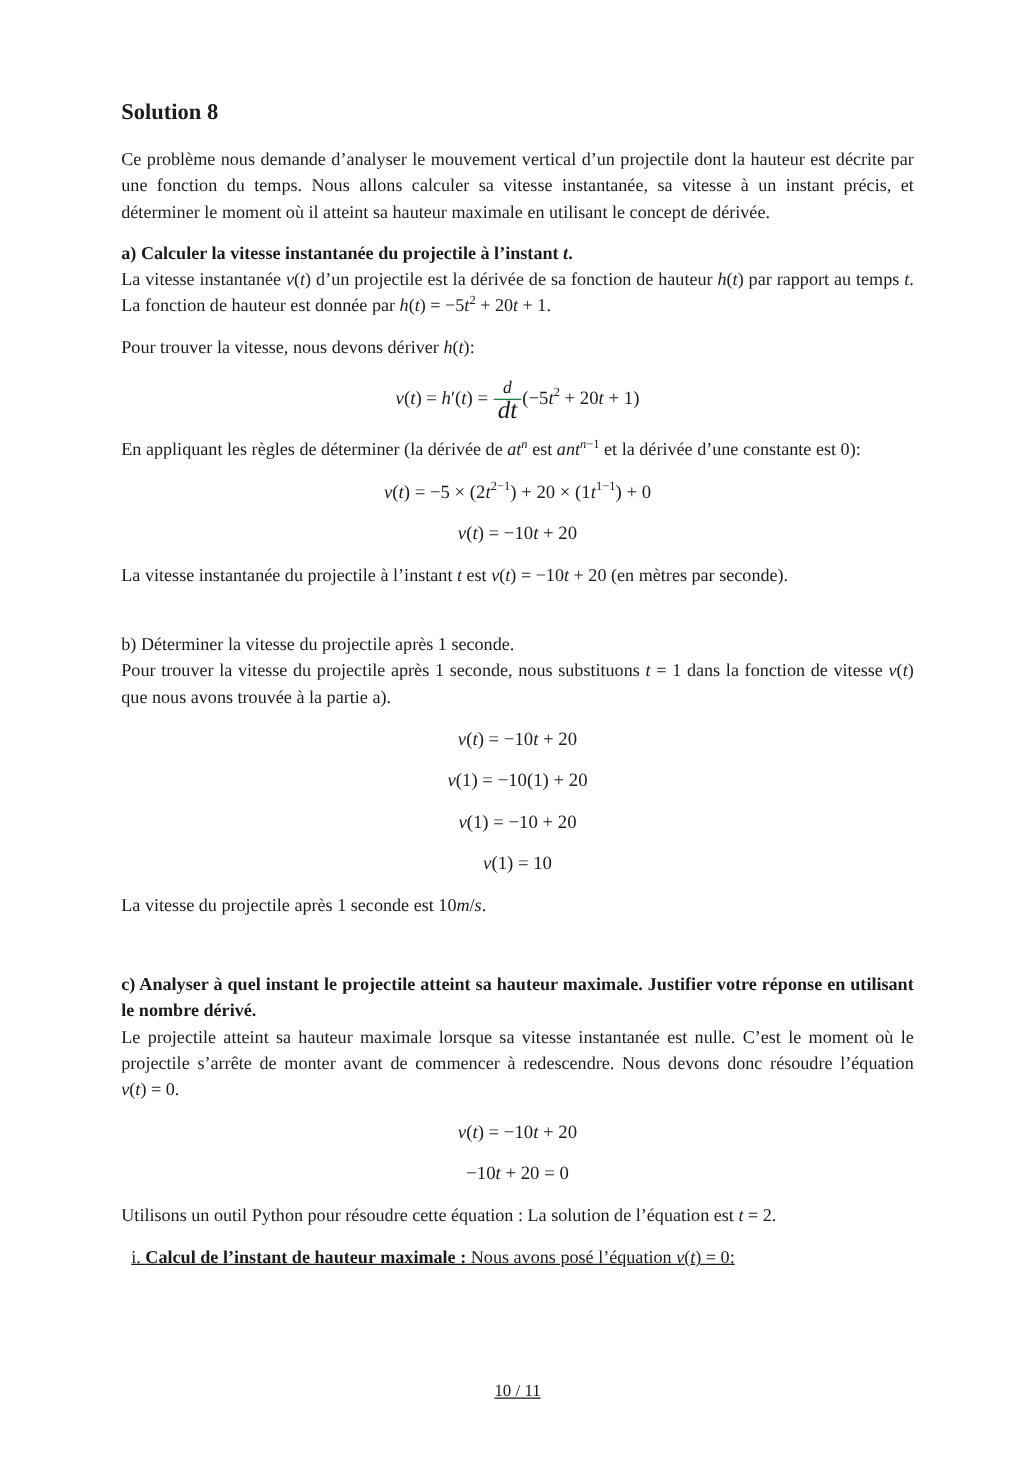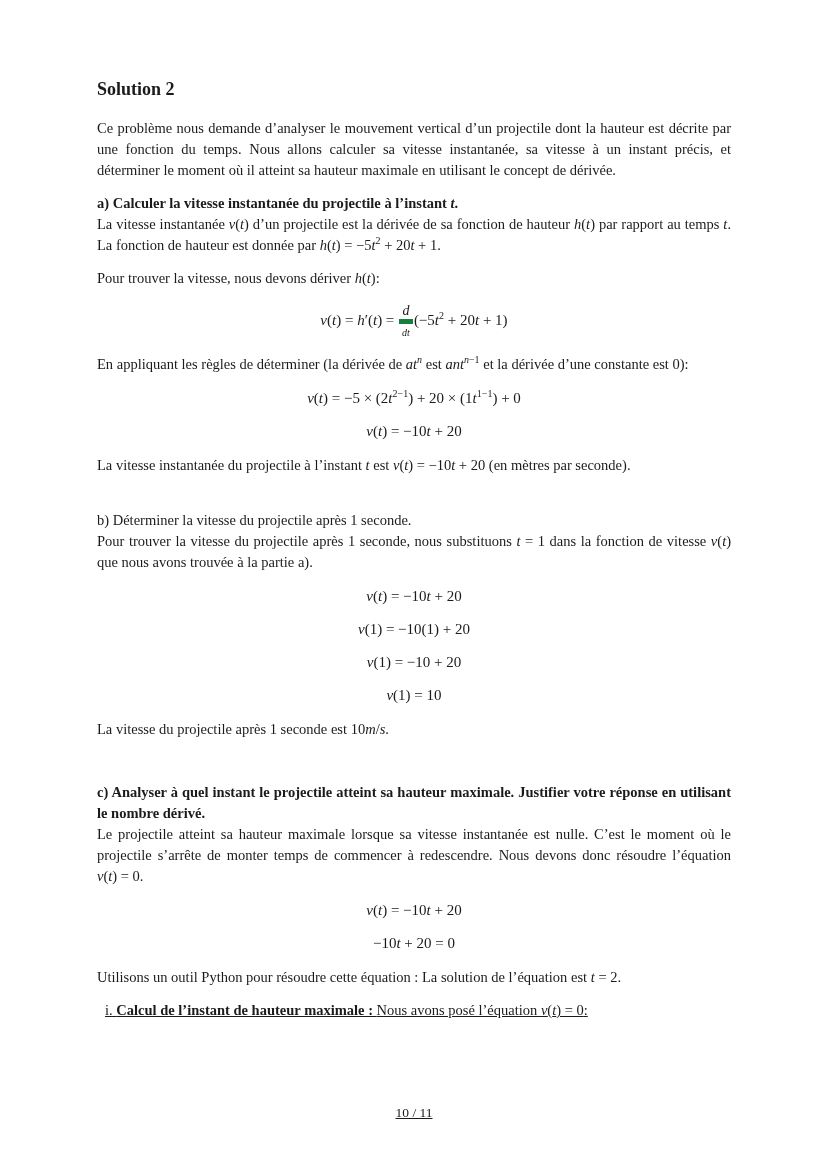--- a/index.html
+++ b/index.html
@@ -42,39 +42,39 @@
     font-size: 15px;
     line-height: 19px;
     margin: 14px 0;
   }
   .m { white-space: nowrap; }
   .mi { font-style: italic; }
   sup { font-size: 10px; line-height: 0; vertical-align: super; }
 
   .frac { display: inline-block; vertical-align: middle; text-align: center; margin: 0 1px; }
   .frac .num { display: block; padding: 0 3px 1px 3px; font-size: 14px; line-height: 15px; }
-  .frac .den { display: block; padding: 1px 3px 0 3px; border-top: 5px solid #15803d; font-size: 10px; line-height: 15px; }
+  .frac .den { display: block; padding: 1px 3px 0 3px; border-top: 1px solid #15803d; font-size: 20px; line-height: 15px; }
 
   .item { margin-top: 34px; padding-left: 8px; text-decoration: underline; }
 
   .footer {
     position: absolute;
     bottom: 50px; left: 0; width: 100%;
     text-align: center;
     font-size: 13.5px;
     text-decoration: underline;
   }
 </style>
 </head>
 <body>
 
 <div class="page">
 
 
-  <h1 class="title">Solution 2</h1>
+  <h1 class="title">Solution 8</h1>
 
   <div class="content">
 
     <p class="body lead"><span>Ce problème nous demande d’analyser le mouvement vertical d’un projectile dont la hauteur est décrite par une fonction du temps. Nous allons calculer sa vitesse instantanée, sa vitesse à un instant précis, et déterminer le moment où il atteint sa hauteur maximale en utilisant le concept de dérivée.</span></p>
 
     <section class="sec-a">
       <p class="sec-heading"><span style="font-weight: bold;">a) Calculer la vitesse instantanée du projectile à l’instant </span><span class="m"><span><span class="mi">t</span></span></span><span style="font-weight: bold;">.</span></p>
       <p class="body flush"><span>La vitesse instantanée </span><span class="m"><span><span class="mi">v</span><span>(</span><span class="mi">t</span><span>)</span></span></span><span> d’un projectile est la dérivée de sa fonction de hauteur </span><span class="m"><span><span class="mi">h</span><span>(</span><span class="mi">t</span><span>)</span></span></span><span> par rapport au temps </span><span class="m"><span><span class="mi">t</span></span></span><span>. La fonction de hauteur est donnée par </span><span class="m"><span><span class="mi">h</span><span>(</span><span class="mi">t</span><span>) = −5</span><span class="mi">t</span></span><sup><span>2</span></sup><span><span> + 20</span><span class="mi">t</span><span> + 1</span></span></span><span>.</span></p>
       <p class="body"><span>Pour trouver la vitesse, nous devons dériver </span><span class="m"><span><span class="mi">h</span><span>(</span><span class="mi">t</span><span>)</span></span></span><span>:</span></p>
       <div class="eq"><span class="m"><span><span class="mi">v</span><span>(</span><span class="mi">t</span><span>) = </span><span class="mi">h</span><span>′(</span><span class="mi">t</span><span>) = </span></span></span><span class="frac"><span class="num"><span><span class="mi">d</span></span></span><span class="den"><span><span class="mi">dt</span></span></span></span><span class="m"><span><span>(−5</span><span class="mi">t</span></span><sup><span>2</span></sup><span><span> + 20</span><span class="mi">t</span><span> + 1)</span></span></span></div>
@@ -89,21 +89,21 @@
       <p class="body flush"><span>Pour trouver la vitesse du projectile après 1 seconde, nous substituons </span><span class="m"><span><span class="mi">t</span><span> = 1</span></span></span><span> dans la fonction de vitesse </span><span class="m"><span><span class="mi">v</span><span>(</span><span class="mi">t</span><span>)</span></span></span><span> que nous avons trouvée à la partie a).</span></p>
       <div class="eq"><span class="m"><span><span class="mi">v</span><span>(</span><span class="mi">t</span><span>) = −10</span><span class="mi">t</span><span> + 20</span></span></span></div>
       <div class="eq"><span class="m"><span><span class="mi">v</span><span>(1) = −10(1) + 20</span></span></span></div>
       <div class="eq"><span class="m"><span><span class="mi">v</span><span>(1) = −10 + 20</span></span></span></div>
       <div class="eq"><span class="m"><span><span class="mi">v</span><span>(1) = 10</span></span></span></div>
       <p class="body"><span>La vitesse du projectile après 1 seconde est </span><span class="m"><span><span>10</span><span class="mi">m</span><span>/</span><span class="mi">s</span></span></span><span>.</span></p>
     </section>
 
     <section class="sec-c">
       <p class="sec-heading"><span style="font-weight: bold;">c) Analyser à quel instant le projectile atteint sa hauteur maximale. Justifier votre réponse en utilisant le nombre dérivé.</span></p>
-      <p class="body flush"><span>Le projectile atteint sa hauteur maximale lorsque sa vitesse instantanée est nulle. C’est le moment où le projectile s’arrête de monter temps de commencer à redescendre. Nous devons donc résoudre l’équation </span><span class="m"><span><span class="mi">v</span><span>(</span><span class="mi">t</span><span>) = 0</span></span></span><span>.</span></p>
+      <p class="body flush"><span>Le projectile atteint sa hauteur maximale lorsque sa vitesse instantanée est nulle. C’est le moment où le projectile s’arrête de monter avant de commencer à redescendre. Nous devons donc résoudre l’équation </span><span class="m"><span><span class="mi">v</span><span>(</span><span class="mi">t</span><span>) = 0</span></span></span><span>.</span></p>
       <div class="eq"><span class="m"><span><span class="mi">v</span><span>(</span><span class="mi">t</span><span>) = −10</span><span class="mi">t</span><span> + 20</span></span></span></div>
       <div class="eq"><span class="m"><span><span>−10</span><span class="mi">t</span><span> + 20 = 0</span></span></span></div>
       <p class="body"><span>Utilisons un outil Python pour résoudre cette équation : La solution de l’équation est </span><span class="m"><span><span class="mi">t</span><span> = 2</span></span></span><span>.</span></p>
       <p class="body item"><span>i. </span><span style="font-weight: bold;">Calcul de l’instant de hauteur maximale : </span><span>Nous avons posé l’équation </span><span class="m"><span><span class="mi">v</span><span>(</span><span class="mi">t</span><span>) = 0</span></span></span><span>:</span></p>
     </section>
 
   </div>
 
   <div class="footer">10 / 11</div>
 

